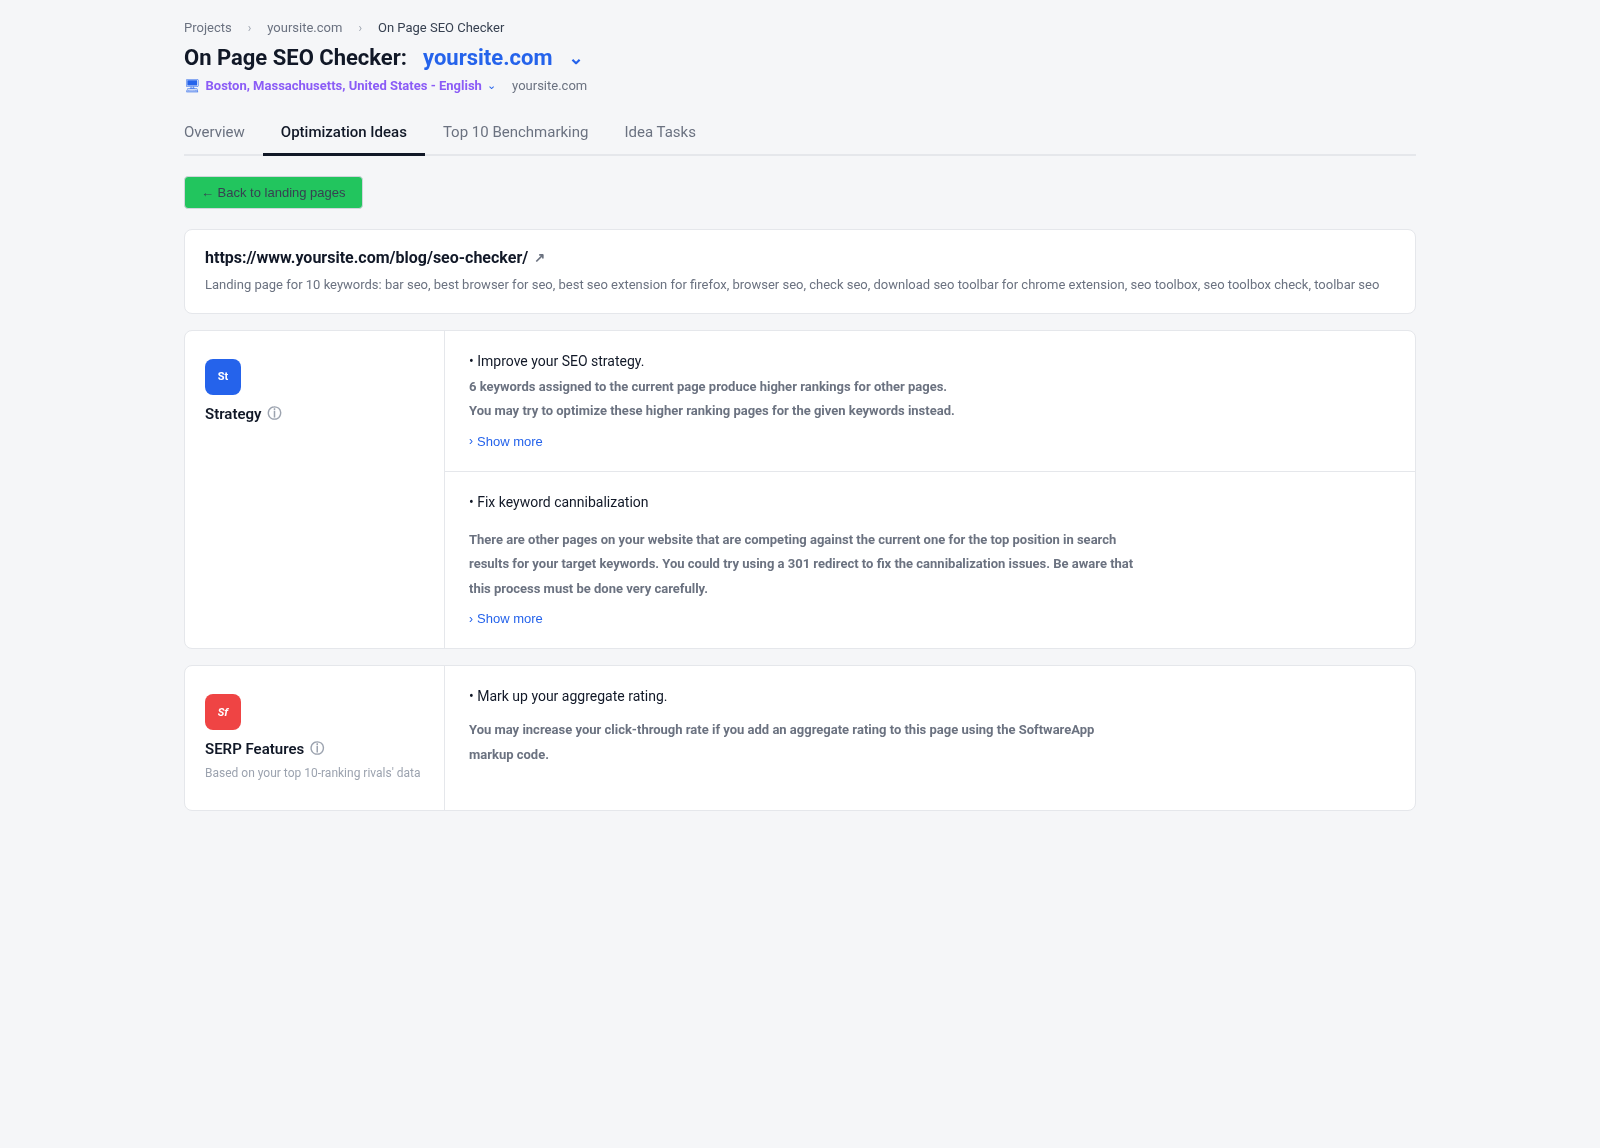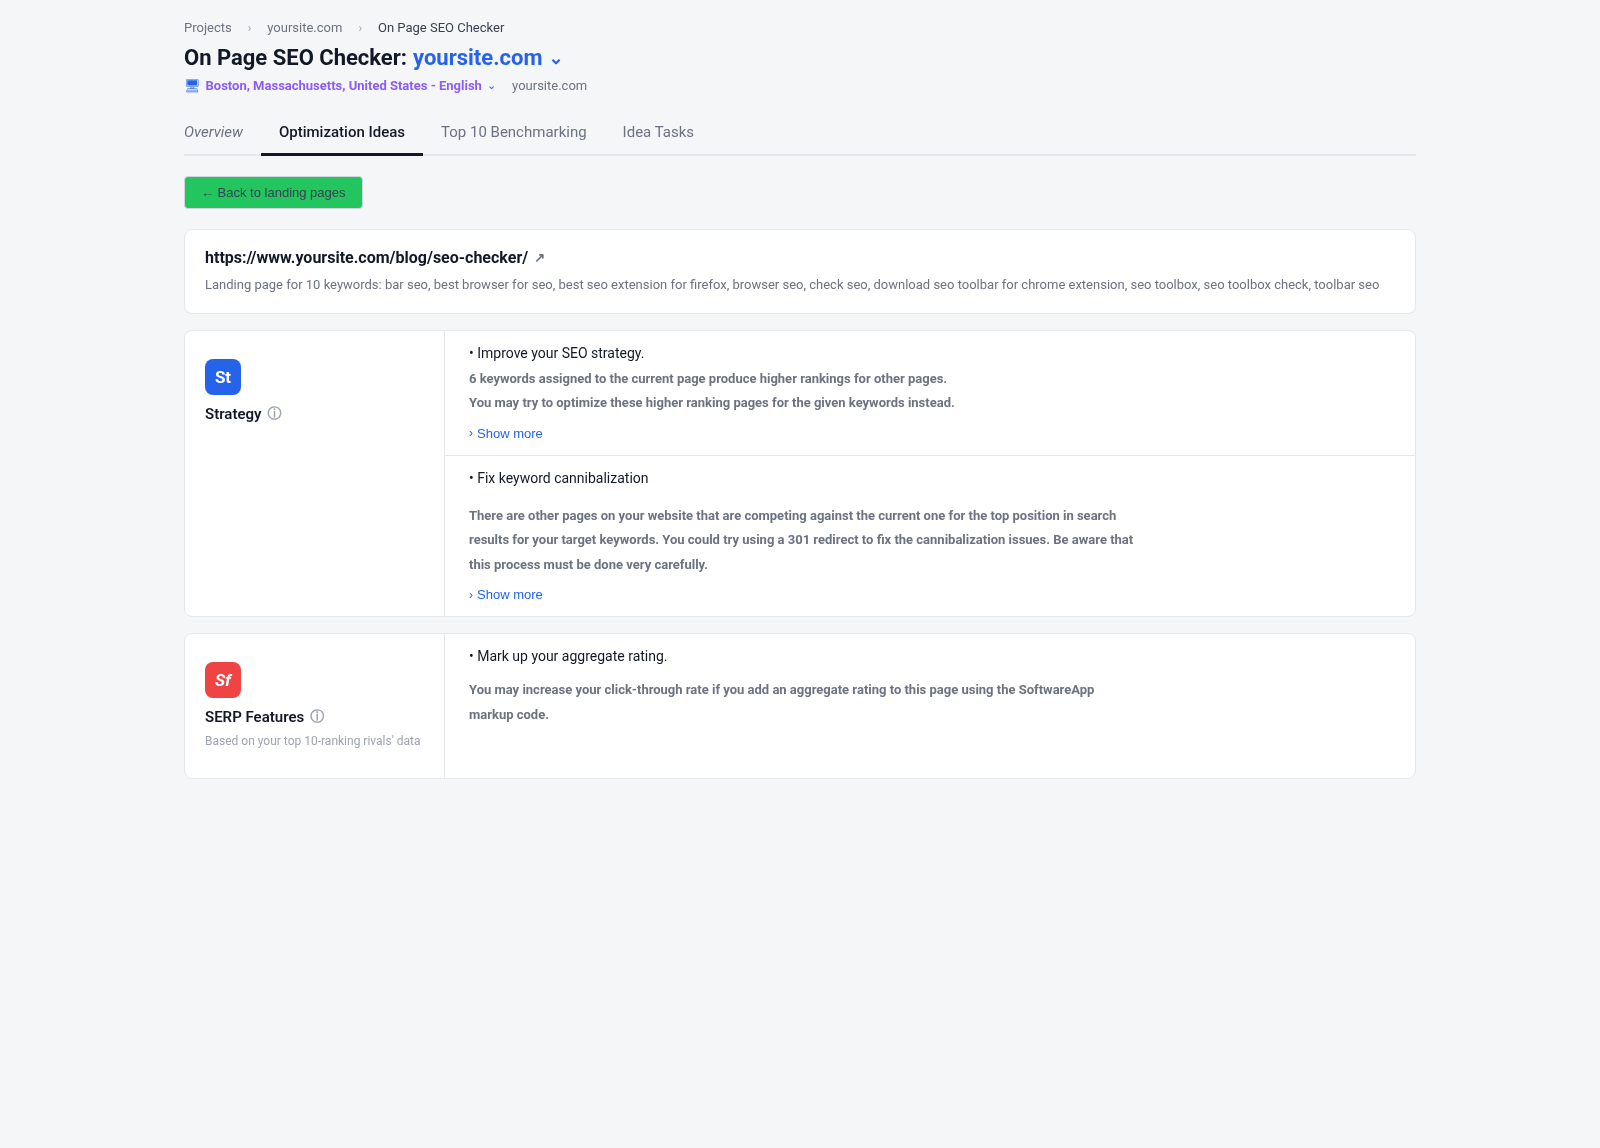--- a/index.html
+++ b/index.html
@@ -36,21 +36,21 @@
       color: #374151;
     }
     
     .page-title {
       font-size: 22px;
       font-weight: 700;
       color: #111827;
       margin-bottom: 8px;
       display: flex;
       align-items: center;
-      gap: 6px;
+      gap: 16px;
     }
     .page-title-link {
       color: #2563eb;
       font-weight: 700;
     }
     .chevron-down {
       color: #2563eb;
       font-size: 18px;
     }
     
@@ -91,21 +91,20 @@
       padding: 10px 18px 12px 18px;
       font-size: 15px;
       color: #6b7280;
       cursor: pointer;
       border-bottom: 3px solid transparent;
       margin-bottom: -2px;
       font-weight: 400;
     }
     .tab:first-child {
       padding-left: 0;
-      font-style: italic;
     }
     .tab.active {
       color: #111827;
       border-bottom: 3px solid #111827;
       font-weight: 500;
     }
     
     .back-btn {
       display: inline-flex;
       align-items: center;
@@ -159,21 +158,21 @@
       border-right: 1px solid #e5e7eb;
     }
     .section-badge {
       width: 36px;
       height: 36px;
       border-radius: 8px;
       display: flex;
       align-items: center;
       justify-content: center;
       color: #fff;
-      font-size: 17px;
+      font-size: 11px;
       font-weight: 700;
       margin-bottom: 10px;
     }
     .badge-blue { background: #2563eb; }
     .badge-red { background: #ef4444; font-style: italic; }
     .section-title {
       font-size: 15px;
       font-weight: 600;
       color: #111827;
       display: flex;
@@ -189,21 +188,21 @@
       font-size: 12px;
       color: #9ca3af;
       margin-top: 6px;
       line-height: 1.5;
     }
     
     .section-content {
       flex: 1;
     }
     .idea-block {
-      padding: 14px 24px;
+      padding: 22px 24px;
       border-bottom: 1px solid #e5e7eb;
     }
     .idea-block:last-child {
       border-bottom: none;
     }
     .idea-bullet {
       font-size: 14px;
       color: #111827;
     }
     .show-more-btn {

